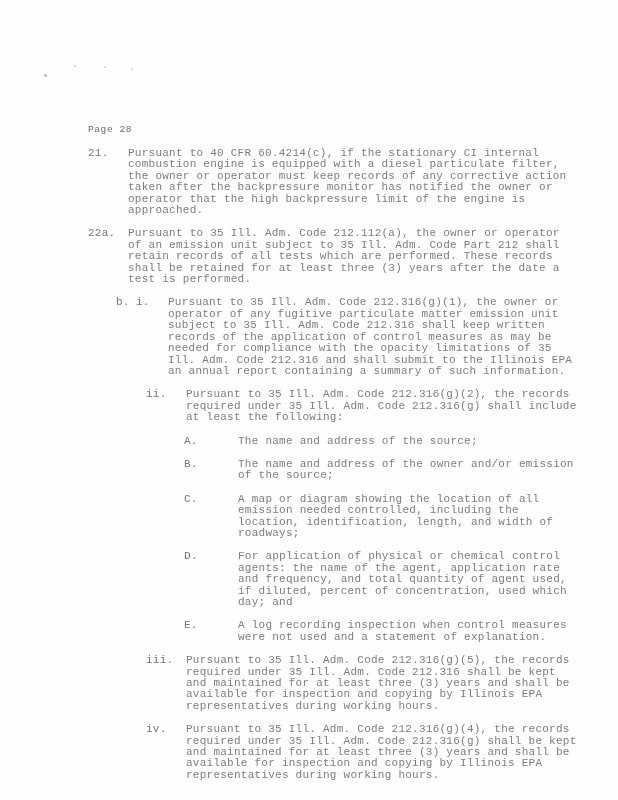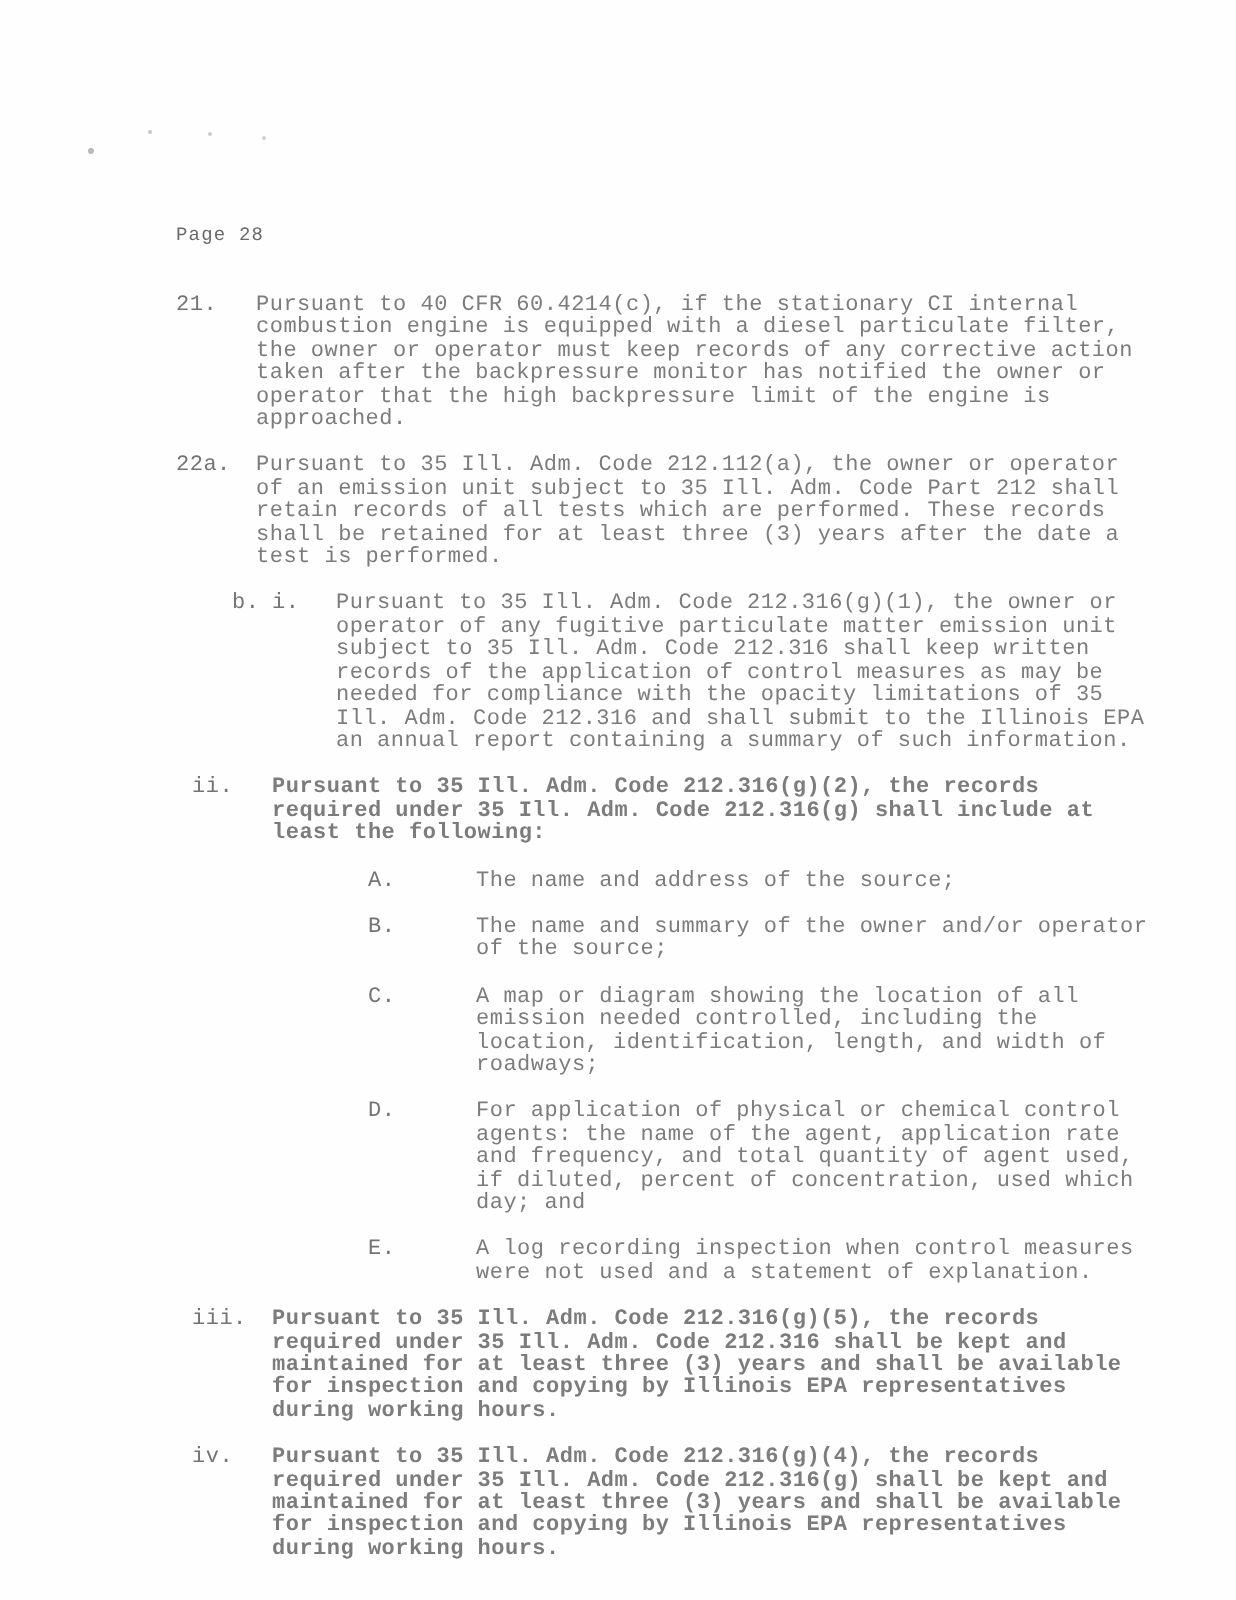--- a/index.html
+++ b/index.html
@@ -30,21 +30,21 @@
     border-radius: 50%;
   }
   .speck.s1 { left: 44px;  top: 74px;  width: 3px; height: 3px; }
   .speck.s2 { left: 74px;  top: 65px;  width: 2px; height: 2px; background:#c7c7c7;}
   .speck.s3 { left: 104px; top: 66px;  width: 2px; height: 2px; background:#cccccc;}
   .speck.s4 { left: 131px; top: 68px;  width: 2px; height: 2px; background:#d0d0d0;}
 
   .page-header {
     position: absolute;
     left: 88px;
-    top: 112px;
+    top: 124px;
     font-size: 9.5px;
     letter-spacing: 0.6px;
     color: #5f5f5f;
   }
 
   .body-block {
     position: absolute;
     left: 60px;
     top: 148px;
     width: 520px;
@@ -71,22 +71,22 @@
     white-space: pre-wrap;
   }
 
   
   .lvl0 { margin-left: 28px; }
   .lvl0 .text { margin-left: 40px; }
 
   .lvl1 { margin-left: 56px; }
   .lvl1 .text { margin-left: 52px; }
 
-  .lvl2 { margin-left: 36px; }
-  .lvl2 .text { margin-left: 40px; font-weight: bold; }
+  .lvl2 { margin-left: 86px; }
+  .lvl2 .text { margin-left: 40px; }
 
   .lvl3 { margin-left: 124px; }
   .lvl3 .text { margin-left: 54px; }
 
   .blurred {
     filter: blur(0.22px);
     opacity: 0.93;
   }
 </style>
 </head>
@@ -124,21 +124,21 @@
       <span class="text">Pursuant to 35 Ill. Adm. Code 212.316(g)(2), the records required under 35 Ill. Adm. Code 212.316(g) shall include at least the following:</span>
     </div>
 
     <div class="para lvl3 blurred">
       <span class="marker">A.</span>
       <span class="text">The name and address of the source;</span>
     </div>
 
     <div class="para lvl3 blurred">
       <span class="marker">B.</span>
-      <span class="text">The name and summary of the owner and/or operator of the source;</span>
+      <span class="text">The name and address of the owner and/or emission of the source;</span>
     </div>
 
     <div class="para lvl3 blurred">
       <span class="marker">C.</span>
       <span class="text">A map or diagram showing the location of all emission needed controlled, including the location, identification, length, and width of roadways;</span>
     </div>
 
     <div class="para lvl3 blurred">
       <span class="marker">D.</span>
       <span class="text">For application of physical or chemical control agents: the name of the agent, application rate and frequency, and total quantity of agent used, if diluted, percent of concentration, used which day; and</span>

